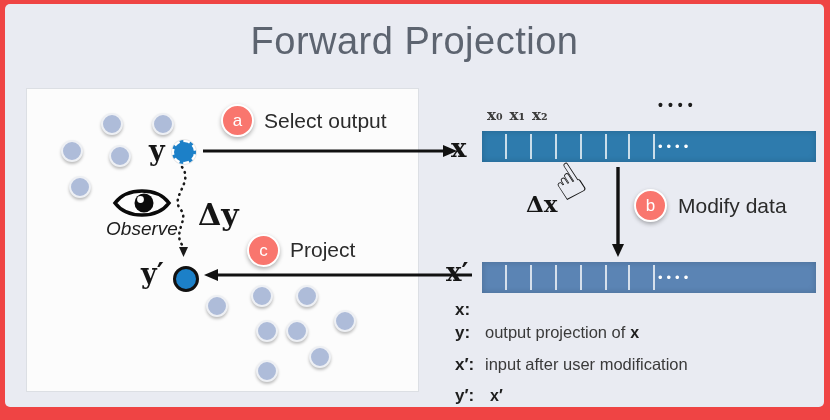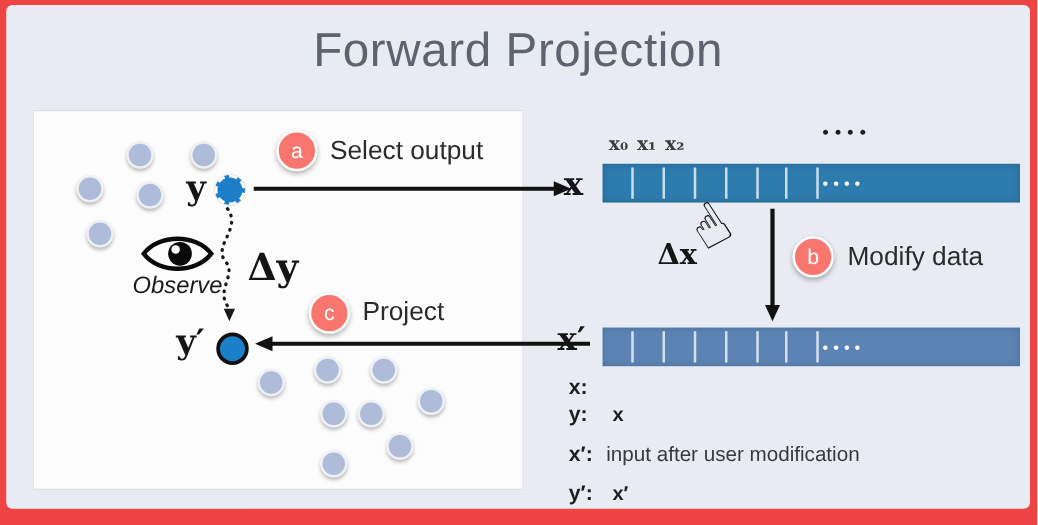--- a/index.html
+++ b/index.html
@@ -160,20 +160,21 @@
 
     <div class="abs mathlbl lbl-dx">Δx</div>
     <div class="abs hand">☝</div>
 
     <div class="abs legend">
       <div class="legend-row">
         <span class="legend-sym">x:</span>
       </div>
       <div class="legend-row">
         <span class="legend-sym">y:</span>
+        <span>output projection of</span>
         <span class="legend-suffix">x</span>
       </div>
       <div class="legend-row gap">
         <span class="legend-sym">x′:</span>
         <span>input after user modification</span>
       </div>
       <div class="legend-row gap">
         <span class="legend-sym">y′:</span>
         <span class="legend-suffix">x′</span>
       </div>

